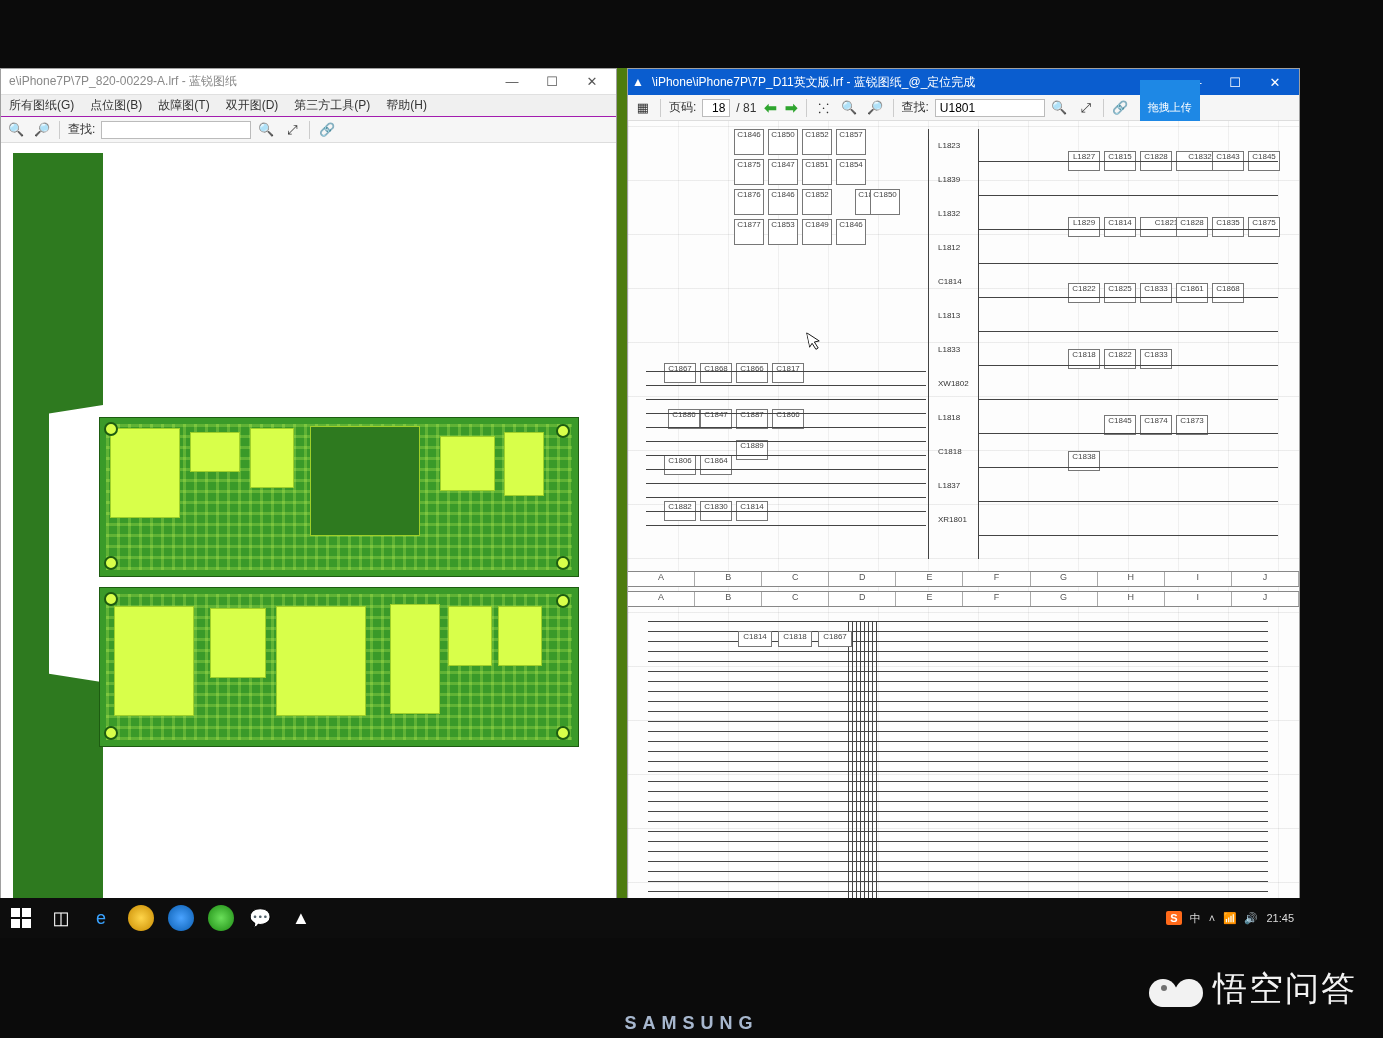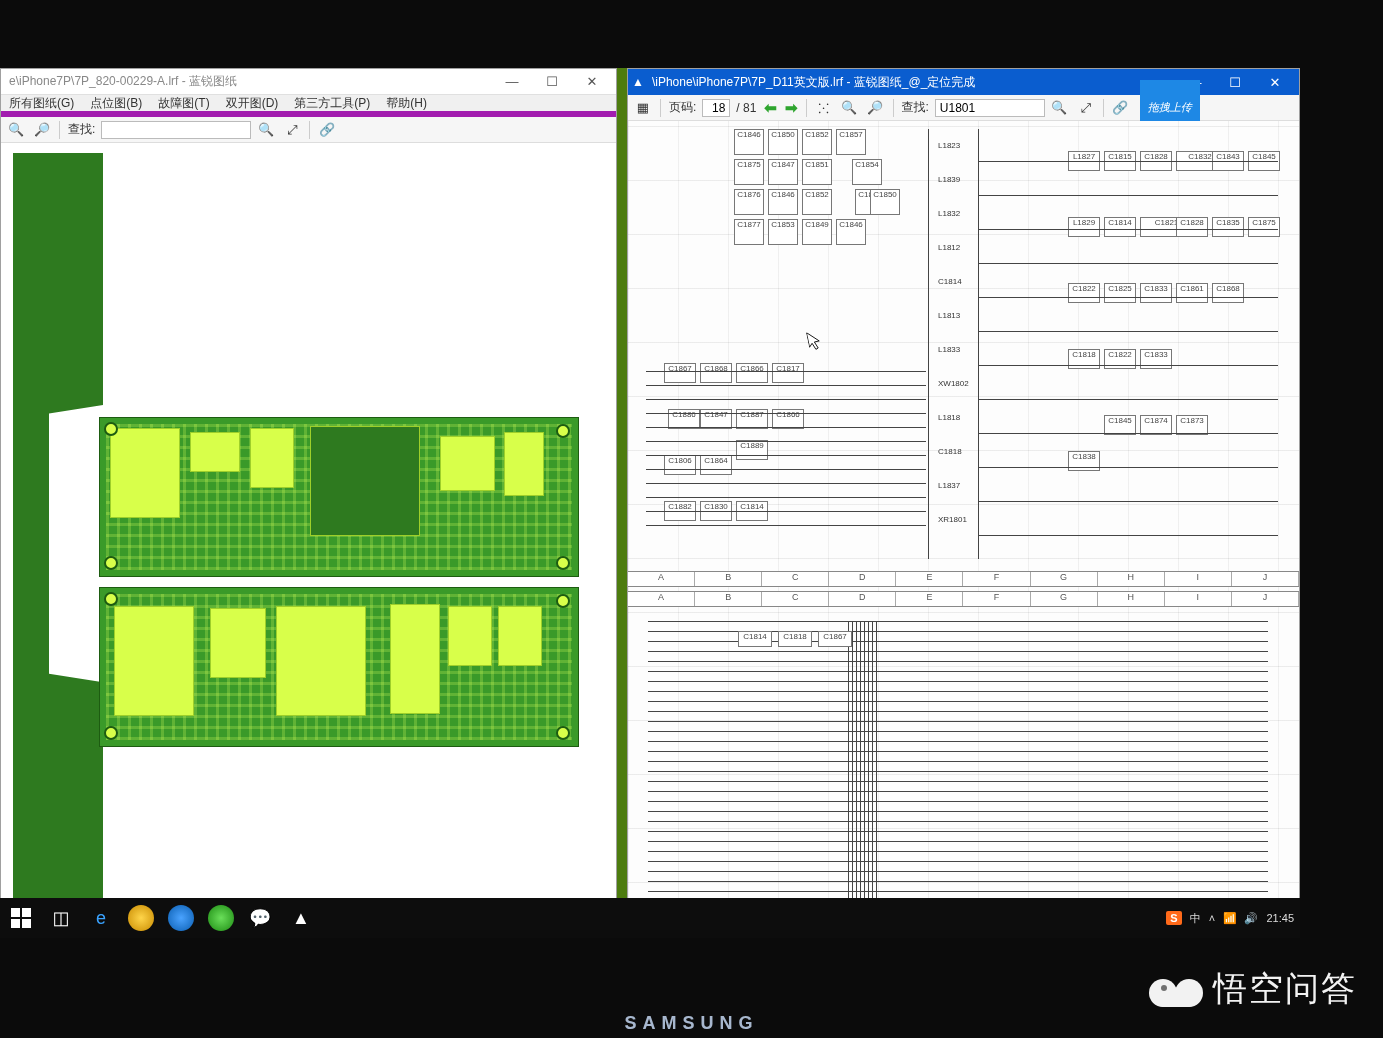--- a/index.html
+++ b/index.html
@@ -40,21 +40,21 @@
   .titlebar .winbtns { display: flex; gap: 0; }
   .titlebar .winbtn {
     width: 40px; height: 22px; display: flex; align-items: center; justify-content: center;
     font-size: 13px; cursor: pointer;
   }
   .titlebar.light .winbtn { color: #555; }
   .titlebar.blue  .winbtn { color: #fff; }
 
   .menubar {
     height: 22px; display: flex; align-items: center;
-    background: #f0f0f0; border-bottom: 6px solid #a21caf;
+    background: #f0f0f0; border-bottom: 1px solid #a21caf;
     padding: 0 4px; gap: 8px; color: #333;
   }
   .menubar span { cursor: pointer; padding: 2px 4px; }
 
   .toolbar {
     height: 26px; display: flex; align-items: center;
     background: #f6f6f6; border-bottom: 1px solid #ddd;
     padding: 0 4px; gap: 4px; color: #333;
   }
   .toolbar .icon-btn {
@@ -65,21 +65,21 @@
   .toolbar .lbl { padding: 0 2px; }
   .toolbar input[type="text"] {
     height: 18px; border: 1px solid #bbb; padding: 0 4px; font-size: 12px;
   }
   .page-input { width: 28px; text-align:right;}
   .page-total { padding: 0 2px; }
   .arrow-btn { color:#2ea52e; font-weight:bold; font-size:15px; cursor:pointer; padding:0 2px;}
   .search-btn { color:#2176d2; }
   .upload-btn{
     background:#1e88e5; color:#fff; padding:20px 8px; border-radius:0; cursor:pointer;
-    font-size:11px; margin-left:4px;font-style:italic;
+    font-size:11px; margin-left:4px;
   }
 
   
   .canvas-left {
     flex: 1; position: relative; background: #fff; overflow: hidden;
   }
   .pcb-vert {
     position:absolute; left:12px; top:10px; width:90px; height:840px;
     background:#2e7a1f;
     clip-path: polygon(0 0,100% 0,100% 30%,40% 31%,40% 62%,100% 63%,100% 100%,0 100%);
@@ -301,21 +301,21 @@
         <svg class="cursor" style="left:180px; top:210px;" viewBox="0 0 16 24">
             <path d="M0 0 L0 18 L4 14 L7 22 L10 21 L7 13 L13 13 Z" fill="#fff" stroke="#000" stroke-width="1"></path>
           </svg>
       <div class="comp-block" style="left: 106px; top: 8px; width: 30px; height: 26px;">C1846</div>
           <div class="comp-block" style="left: 140px; top: 8px; width: 30px; height: 26px;">C1850</div>
           <div class="comp-block" style="left: 174px; top: 8px; width: 30px; height: 26px;">C1852</div>
           <div class="comp-block" style="left: 208px; top: 8px; width: 30px; height: 26px;">C1857</div>
           <div class="comp-block" style="left: 106px; top: 38px; width: 30px; height: 26px;">C1875</div>
           <div class="comp-block" style="left: 140px; top: 38px; width: 30px; height: 26px;">C1847</div>
           <div class="comp-block" style="left: 174px; top: 38px; width: 30px; height: 26px;">C1851</div>
-          <div class="comp-block" style="left: 208px; top: 38px; width: 30px; height: 26px; margin-left: 16px;">C1854</div>
+          <div class="comp-block" style="left: 208px; top: 38px; width: 30px; height: 26px;">C1854</div>
           <div class="comp-block" style="left: 106px; top: 68px; width: 30px; height: 26px;">C1876</div>
           <div class="comp-block" style="left: 140px; top: 68px; width: 30px; height: 26px;">C1846</div>
           <div class="comp-block" style="left: 174px; top: 68px; width: 30px; height: 26px;">C1852</div>
           <div class="comp-block" style="left: 208px; top: 68px; width: 30px; height: 26px; margin-left: 19px;">C1834</div>
           <div class="comp-block" style="left: 242px; top: 68px; width: 30px; height: 26px;">C1850</div>
           <div class="comp-block" style="left: 106px; top: 98px; width: 30px; height: 26px;">C1877</div>
           <div class="comp-block" style="left: 140px; top: 98px; width: 30px; height: 26px;">C1853</div>
           <div class="comp-block" style="left: 174px; top: 98px; width: 30px; height: 26px;">C1849</div>
           <div class="comp-block" style="left: 208px; top: 98px; width: 30px; height: 26px;">C1846</div>
           <div class="comp-block" style="left: 36px; top: 242px; width: 32px; height: 20px;">C1867</div>

